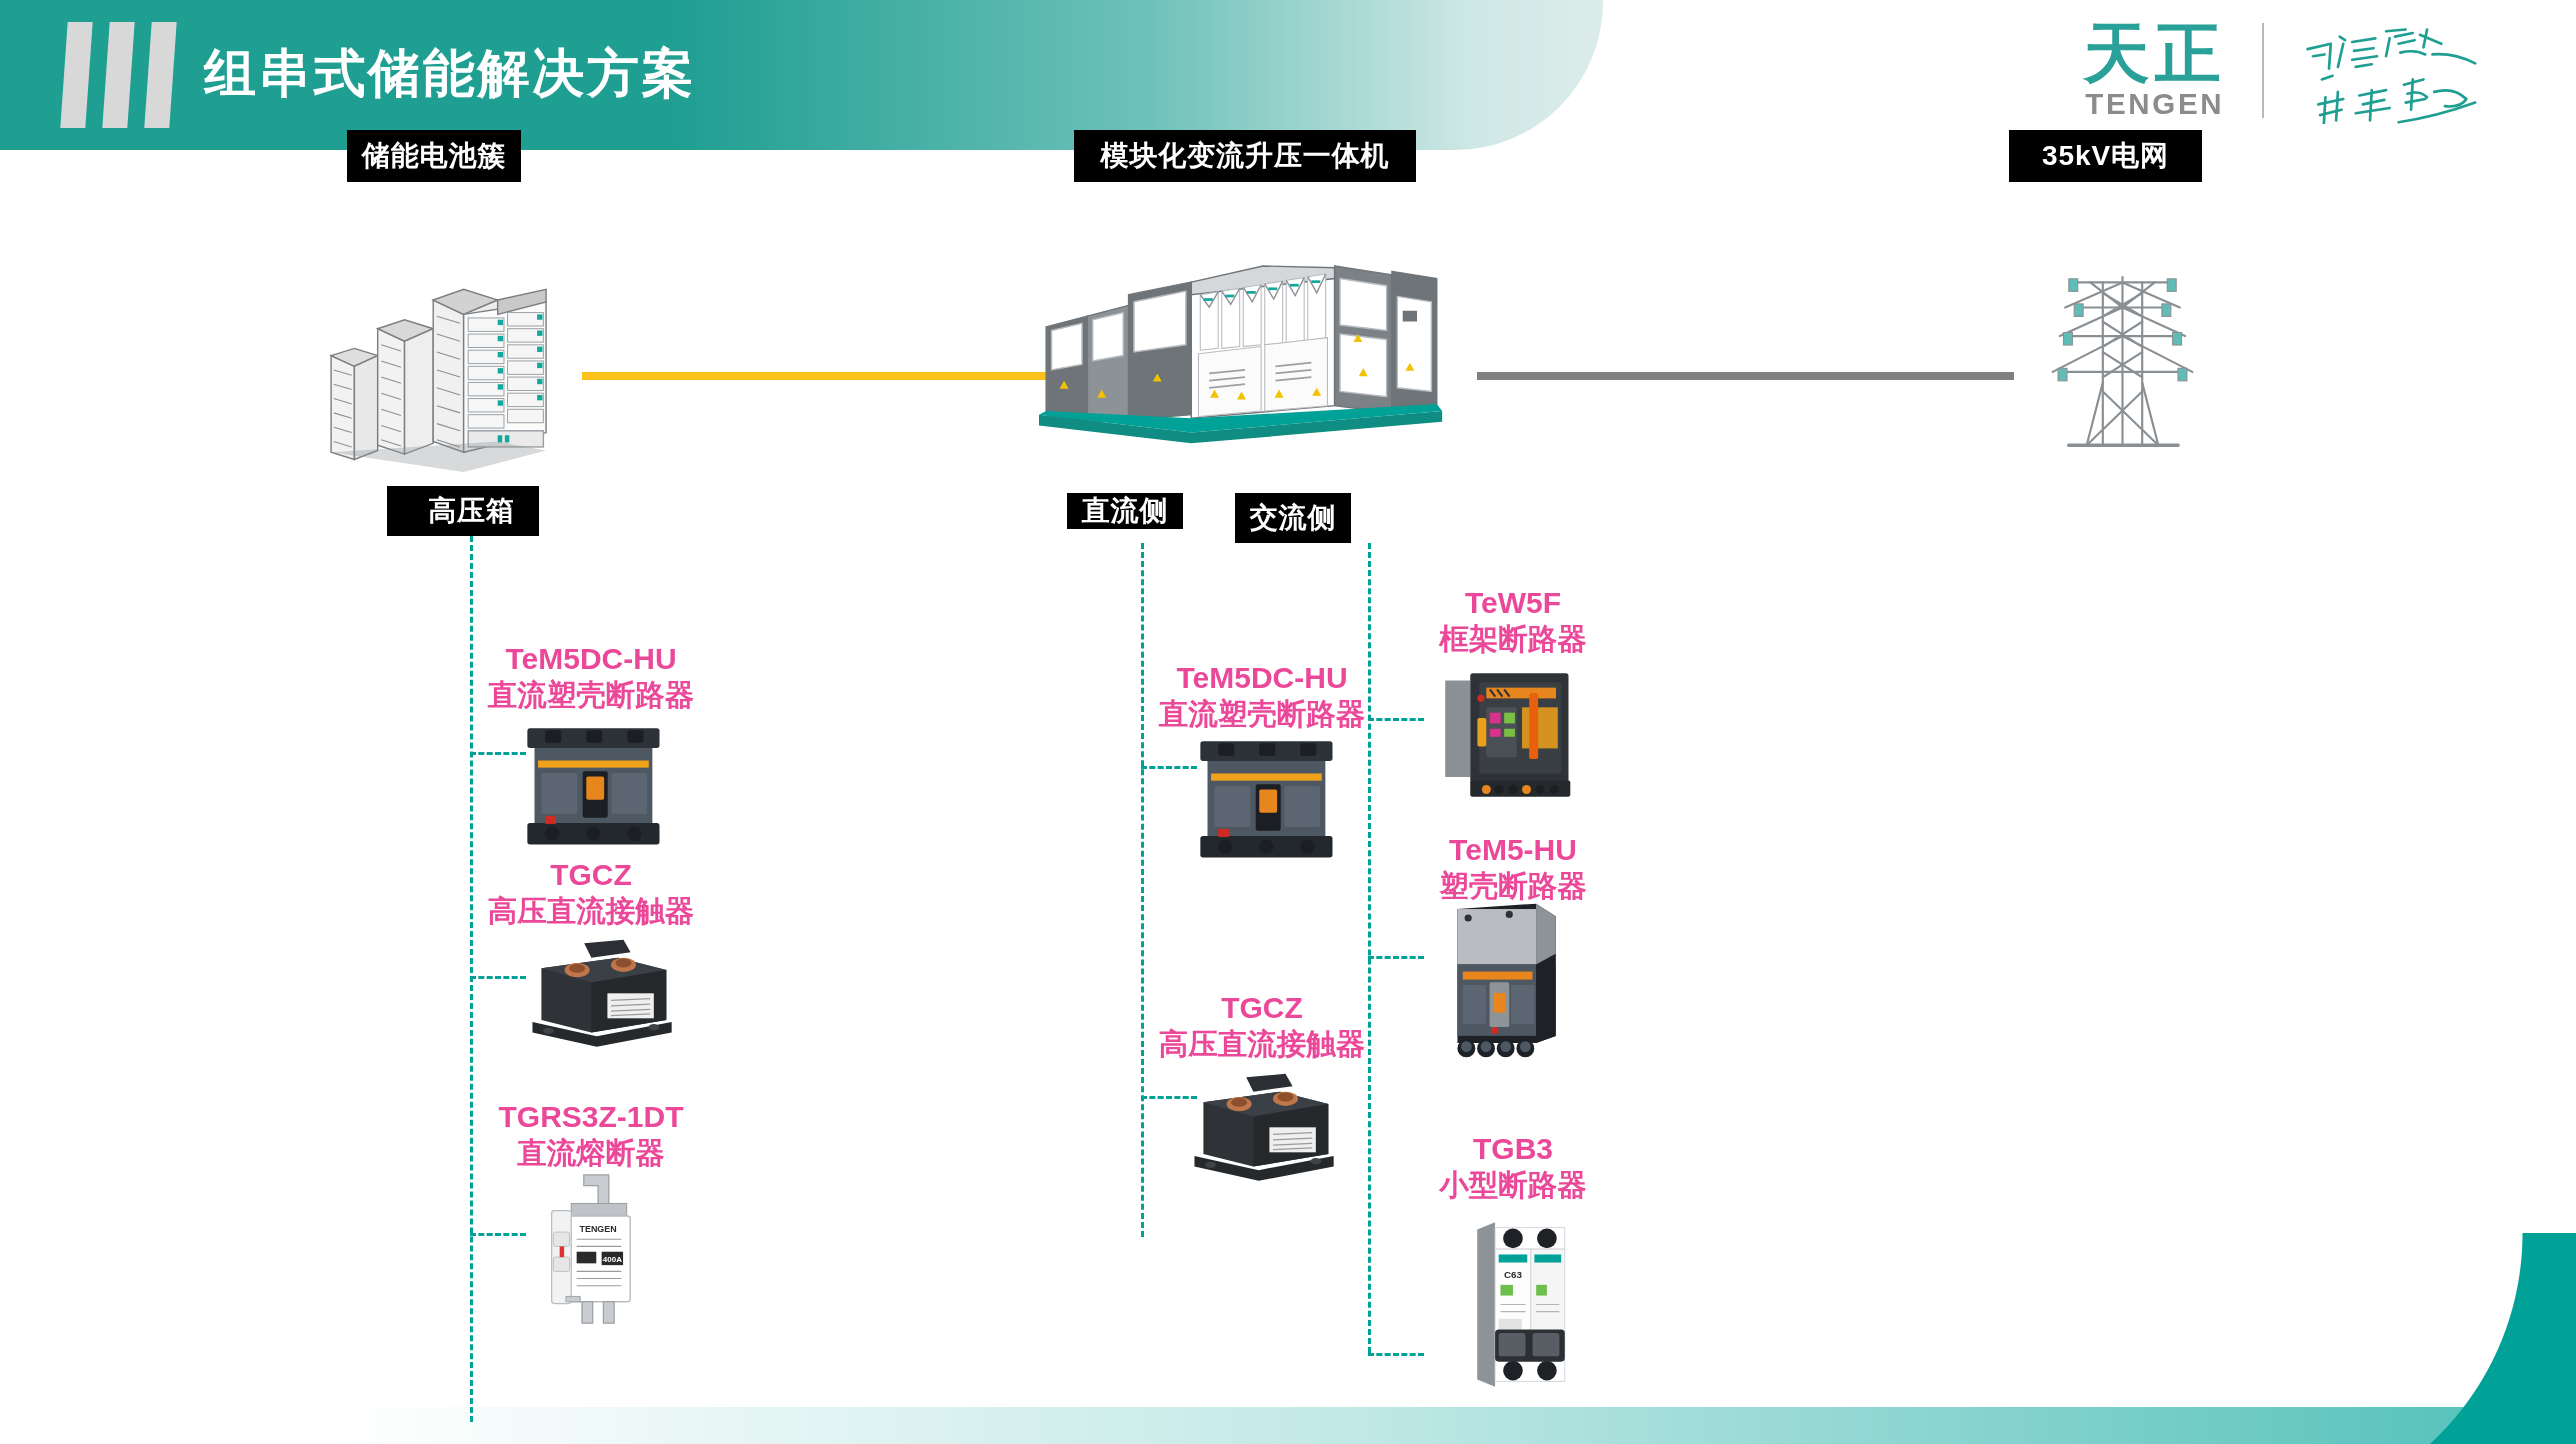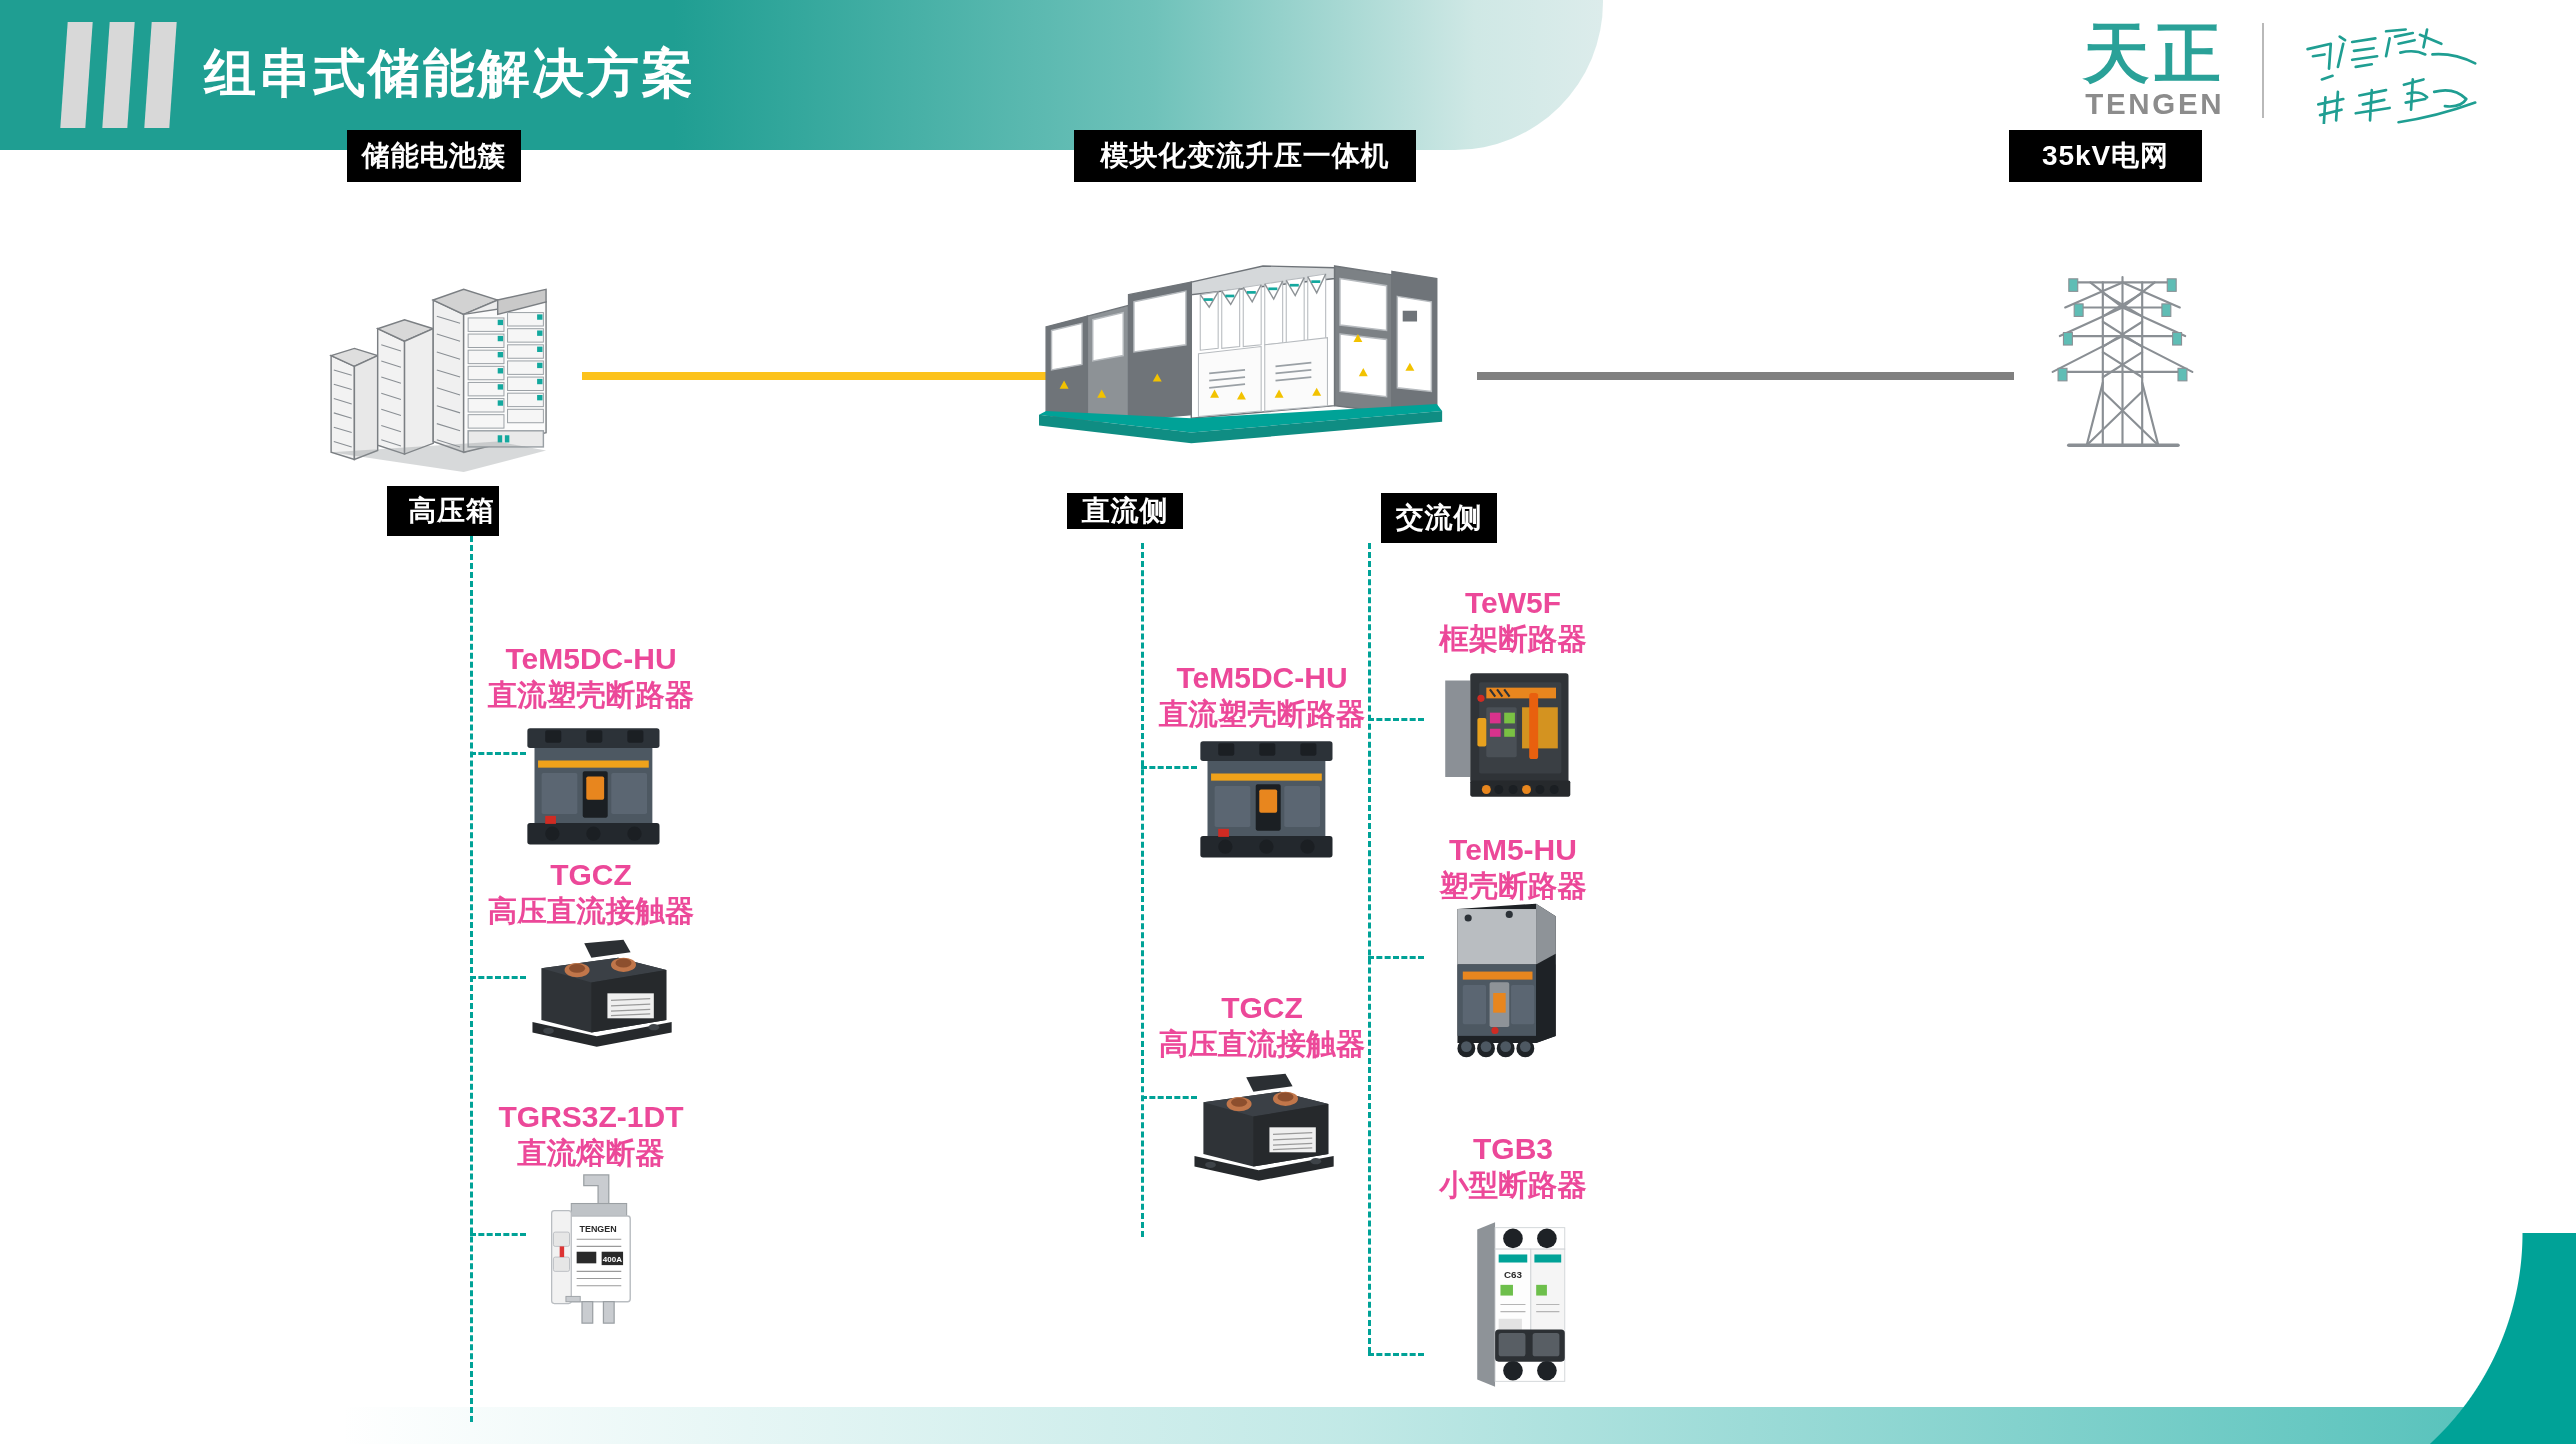--- a/index.html
+++ b/index.html
@@ -276,27 +276,27 @@
         <rect x="144" y="42" width="10" height="14"></rect>
       <rect x="34" y="74" width="10" height="14"></rect>
         <rect x="156" y="74" width="10" height="14"></rect>
       <rect x="28" y="114" width="10" height="14"></rect>
         <rect x="162" y="114" width="10" height="14"></rect>
     </g>
   </svg>
 
   <div class="badge" style="left:347px; top:-19.7px; width:174px; height:52px;">储能电池簇</div>
 
-  <div class="badge" style="left:387px; top:336px; width:112px; height:50px;padding-left:17px;">高压箱</div>
+  <div class="badge" style="left:387px; top:336px; width:152px; height:50px;padding-left:17px;">高压箱</div>
 
   <div class="badge" style="left:1074px; top:-19.7px; width:342px; height:52px;">模块化变流升压一体机</div>
 
   <div class="badge" style="left:1067px; top:343px; width:116px; height:36px;">直流侧</div>
 
-  <div class="badge" style="left:1381px; top:343px; width:116px; height:50px;">交流侧</div>
+  <div class="badge" style="left:1235px; top:343px; width:116px; height:50px;">交流侧</div>
 
   <div class="badge" style="left:2009px; top:-19.7px; width:193px; height:52px;">35kV电网</div>
 
   <div class="vline" style="left:470px; top:386px; height:886px;"></div>
 
   <div class="hstub" style="left:470px; top:602px; width:56px;"></div>
   <div class="caption" style="left:412px; top:491px; width:358px;">
     <span class="model">TeM5DC-HU</span>
     <span class="cn">直流塑壳断路器</span>
   </div>

